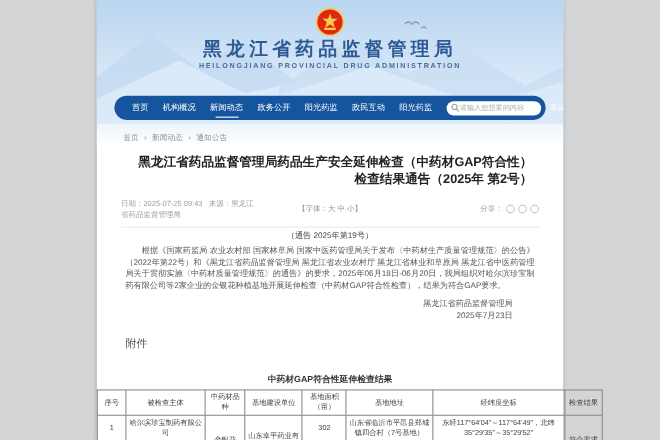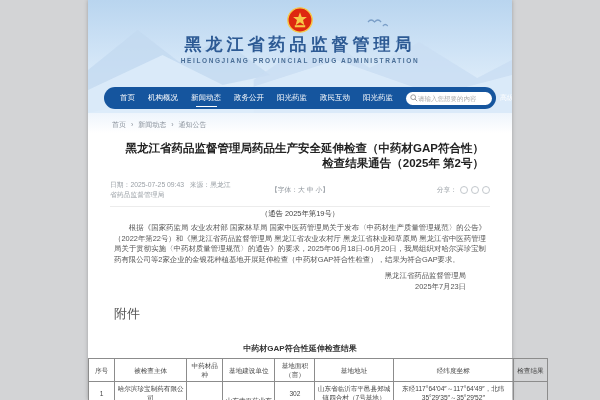--- a/index.html
+++ b/index.html
@@ -47,21 +47,21 @@
   .meta .m-right { flex:1; display:flex; justify-content:flex-end; align-items:center; gap:3px; }
   .share-dot { width:8px; height:8px; border-radius:50%; border:1px solid #c2c7cc; display:inline-block; cursor:pointer; }
   .rule { border-top:1px solid #ececec; margin:6px 22px 0; }
 
   .docno { text-align:center; font-size:7.4px; color:#444; margin-top:2px; }
   .body-text { padding:4px 26px 0; font-size:7.4px; color:#555; line-height:10.5px; text-align:justify; }
   .body-text p { text-indent:2em; }
   .closing { padding:2px 26px 0; font-size:7.4px; color:#555; text-indent:2em; line-height:10.5px; }
   .sig { text-align:right; padding:5px 46px 0; font-size:7.4px; color:#555; line-height:11px; }
 
-  .attach { padding:13px 26px 0; font-size:13px; color:#555; }
+  .attach { padding:13px 26px 0; font-size:10px; color:#555; }
 
   
   .tbl-caption { text-align:center; font-size:8px; font-weight:bold; color:#333; margin-top:20px; }
   table.results { width:460px; margin:4px auto 0; border-collapse:collapse; font-size:6.6px; color:#444; table-layout:fixed; }
   table.results th, table.results td { border:1px solid #8c8c8c; padding:2px 2px; text-align:center; line-height:9px; vertical-align:middle; }
   table.results th { font-weight:normal; }
   td.coords { text-align:left; padding-left:4px; }
   col.c-seq{width:26px} col.c-ent{width:72px} col.c-var{width:36px} col.c-bld{width:52px}
   col.c-area{width:40px} col.c-addr{width:78px} col.c-geo{width:120px} col.c-res{width:34px}
 </style>

